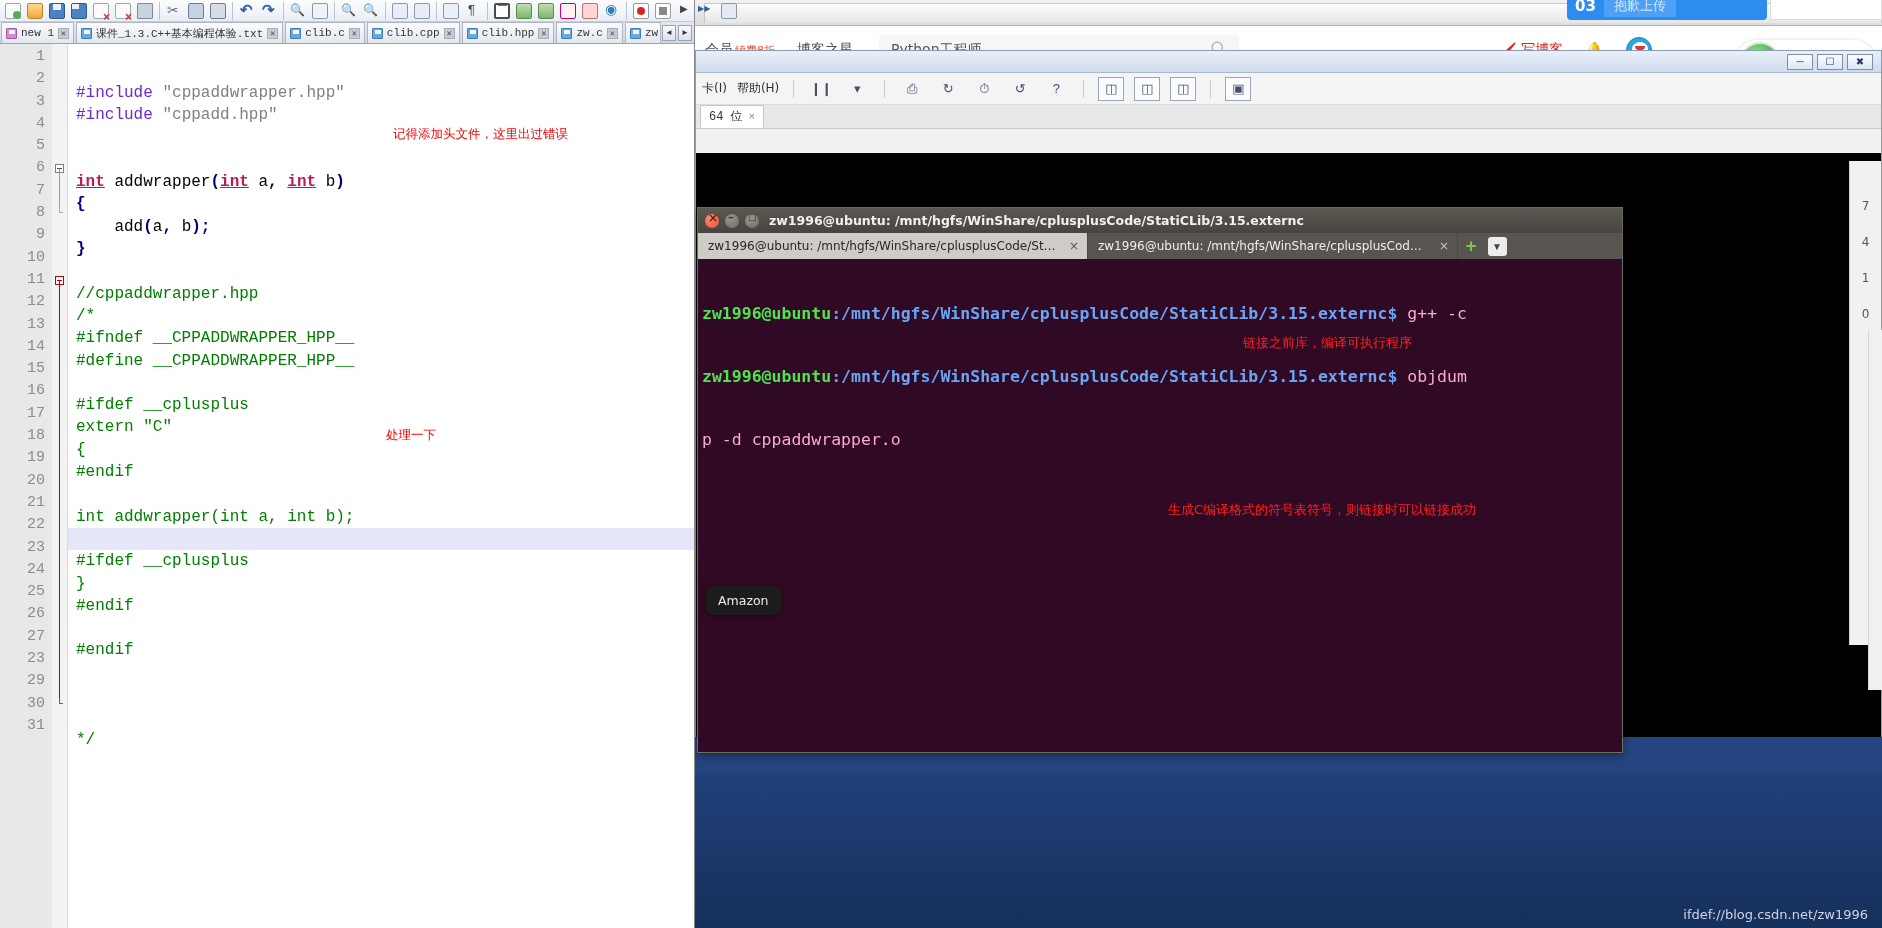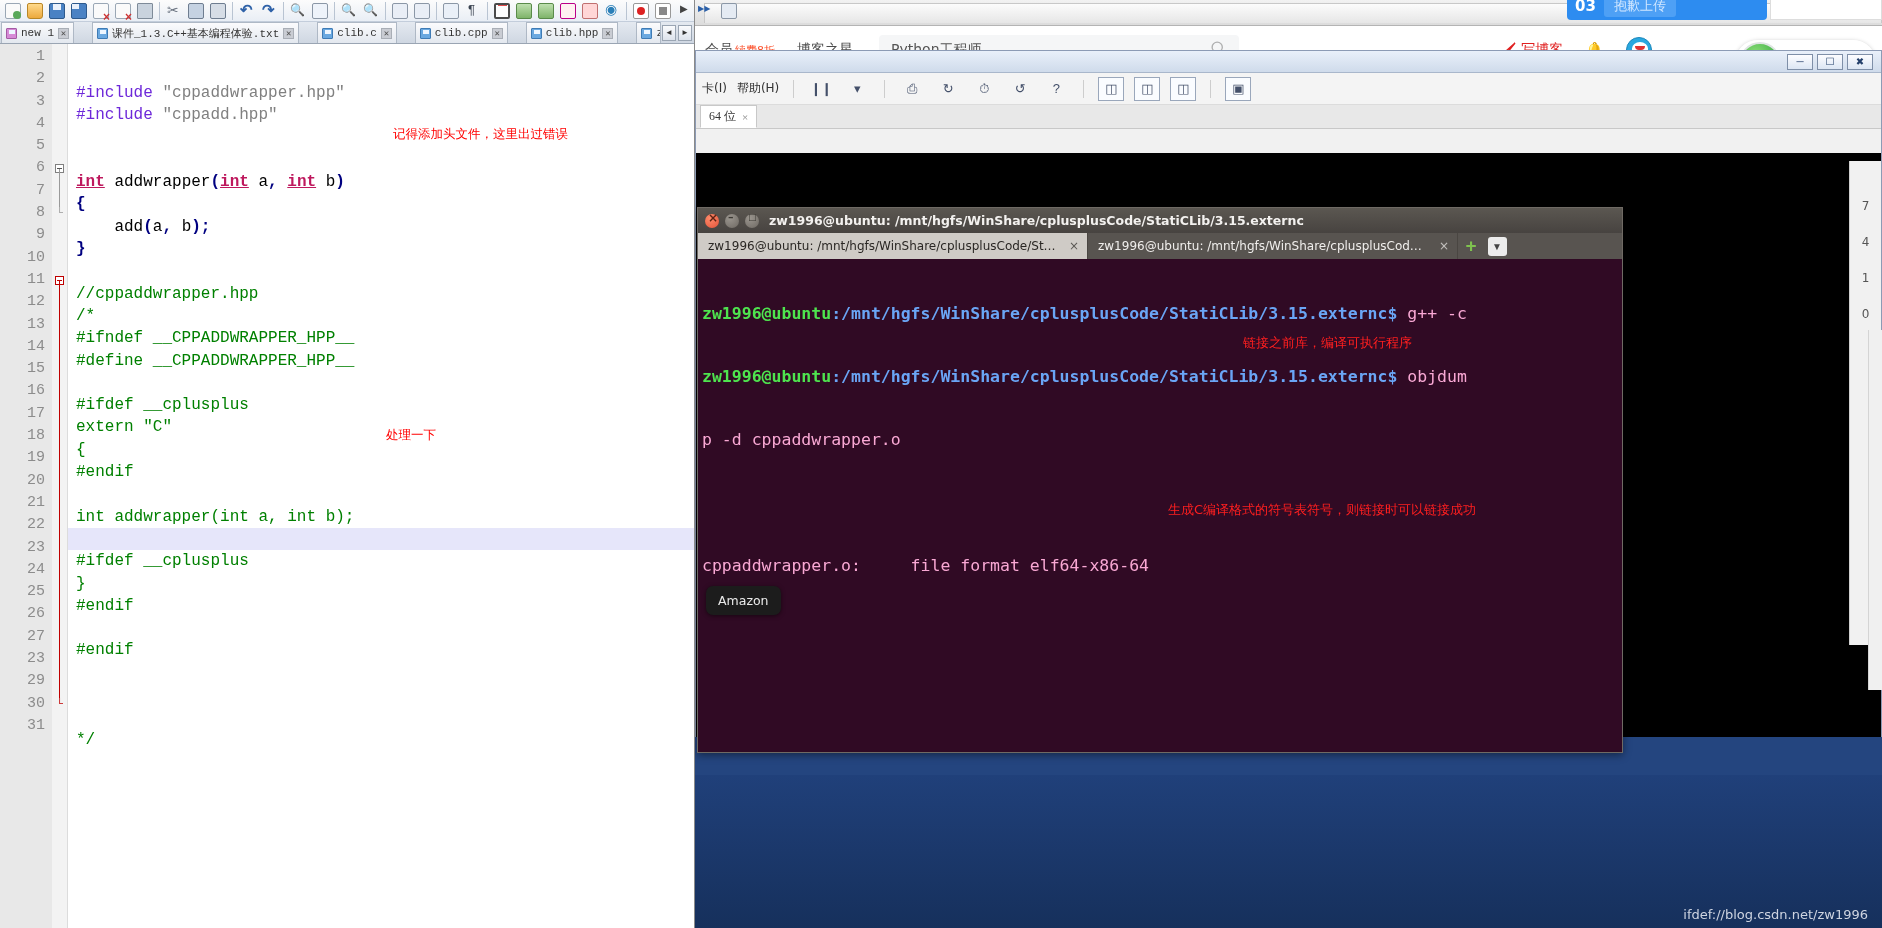--- a/index.html
+++ b/index.html
@@ -89,21 +89,21 @@
   .npp-tabs {
     height:22px; background:linear-gradient(#e4e9f0,#cfd7e2);
     border-bottom:1px solid #9aa5b3;
     display:flex; align-items:stretch; padding-left:1px; overflow:hidden;
     position:relative;
   }
   .npp-tab {
     display:flex; align-items:center; gap:4px;
     padding:0 4px 0 4px; font-size:11px; color:#333;
     background:linear-gradient(#fbfbfd,#e3e8ef);
-    border:1px solid #aeb8c5; border-bottom:none; margin-right:18px;
+    border:1px solid #aeb8c5; border-bottom:none; margin-right:2px;
     font-family:"Liberation Mono", monospace; white-space:nowrap;
     position:relative;
   }
   .npp-tab .disk {
     width:11px;height:11px; background:#6aa8e0; border:1px solid #3f7bb5; flex:0 0 auto;
     position:relative; border-radius:1px;
   }
   .npp-tab .disk:after{ content:""; position:absolute; left:2px; top:1px; width:6px;height:4px;background:#eef6ff;}
   .npp-tab.modified .disk { background:#d68ad6; border-color:#a45aa4;}
   .npp-tab .x {
@@ -261,21 +261,21 @@
               align-items:center; justify-content:center; font-size:13px; color:#44506a;}
   .ide-tbtn.box { border:1px solid #9aa7bb; background:#fafcff;}
   .ide-sep { width:1px; height:18px; background:#cdcdcd; margin:0 4px;}
   .ide-doctabs {
     height:24px; background:#e8e8e8; border-bottom:1px solid #c8c8c8;
     display:flex; align-items:stretch; padding-left:4px;
   }
   .ide-doctab {
     display:flex;align-items:center; gap:6px; padding:0 8px; font-size:12px; color:#333;
     background:#fff; border:1px solid #c8c8c8; border-bottom:1px solid #fff;
-    font-family:Liberation Serif, serif;
+    font-family:Liberation Mono, monospace;
   }
   .ide-doctab .x { color:#888; font-size:11px;}
   .ide-body { position:absolute; left:0; right:0; top:102px; bottom:0; background:#000; }
 
   
   .ide-rightstrip {
     position:absolute; right:0; top:110px; width:32px; bottom:130px;
     background:#f1f1f1; border-left:1px solid #cfcfcf;
     display:flex; flex-direction:column; align-items:center; gap:22px; padding-top:38px;
     font-size:12px; color:#555; font-family:"DejaVu Sans", sans-serif;
@@ -492,21 +492,20 @@
       <div class="term-dd">
           <span>▼</span>
         </div>
     </div>
 
     <div class="term-body">
       <div><span class="t-user">zw1996@ubuntu</span><span class="t-path">:/mnt/hgfs/WinShare/cplusplusCode/StatiCLib/3.15.externc$</span><span class="t-white"> g++ -c</span></div>
       <div><span class="t-user">zw1996@ubuntu</span><span class="t-path">:/mnt/hgfs/WinShare/cplusplusCode/StatiCLib/3.15.externc$</span><span class="t-white"> objdum</span></div>
       <div class="t-white">p -d cppaddwrapper.o</div>
       <div class="t-white">&nbsp;</div>
-      <div class="t-white">cppaddwrapper.o:     file format elf64-x86-64</div>
       <div class="t-white">&nbsp;</div>
       <div class="t-white">&nbsp;</div>
       
       
       
       
 
       <div class="t-note" style="left:545px; top:73px; position:absolute;">链接之前库，编译可执行程序</div>
       <div class="t-note" style="left:470px; top:240px; position:absolute;">生成C编译格式的符号表符号，则链接时可以链接成功</div>
 

